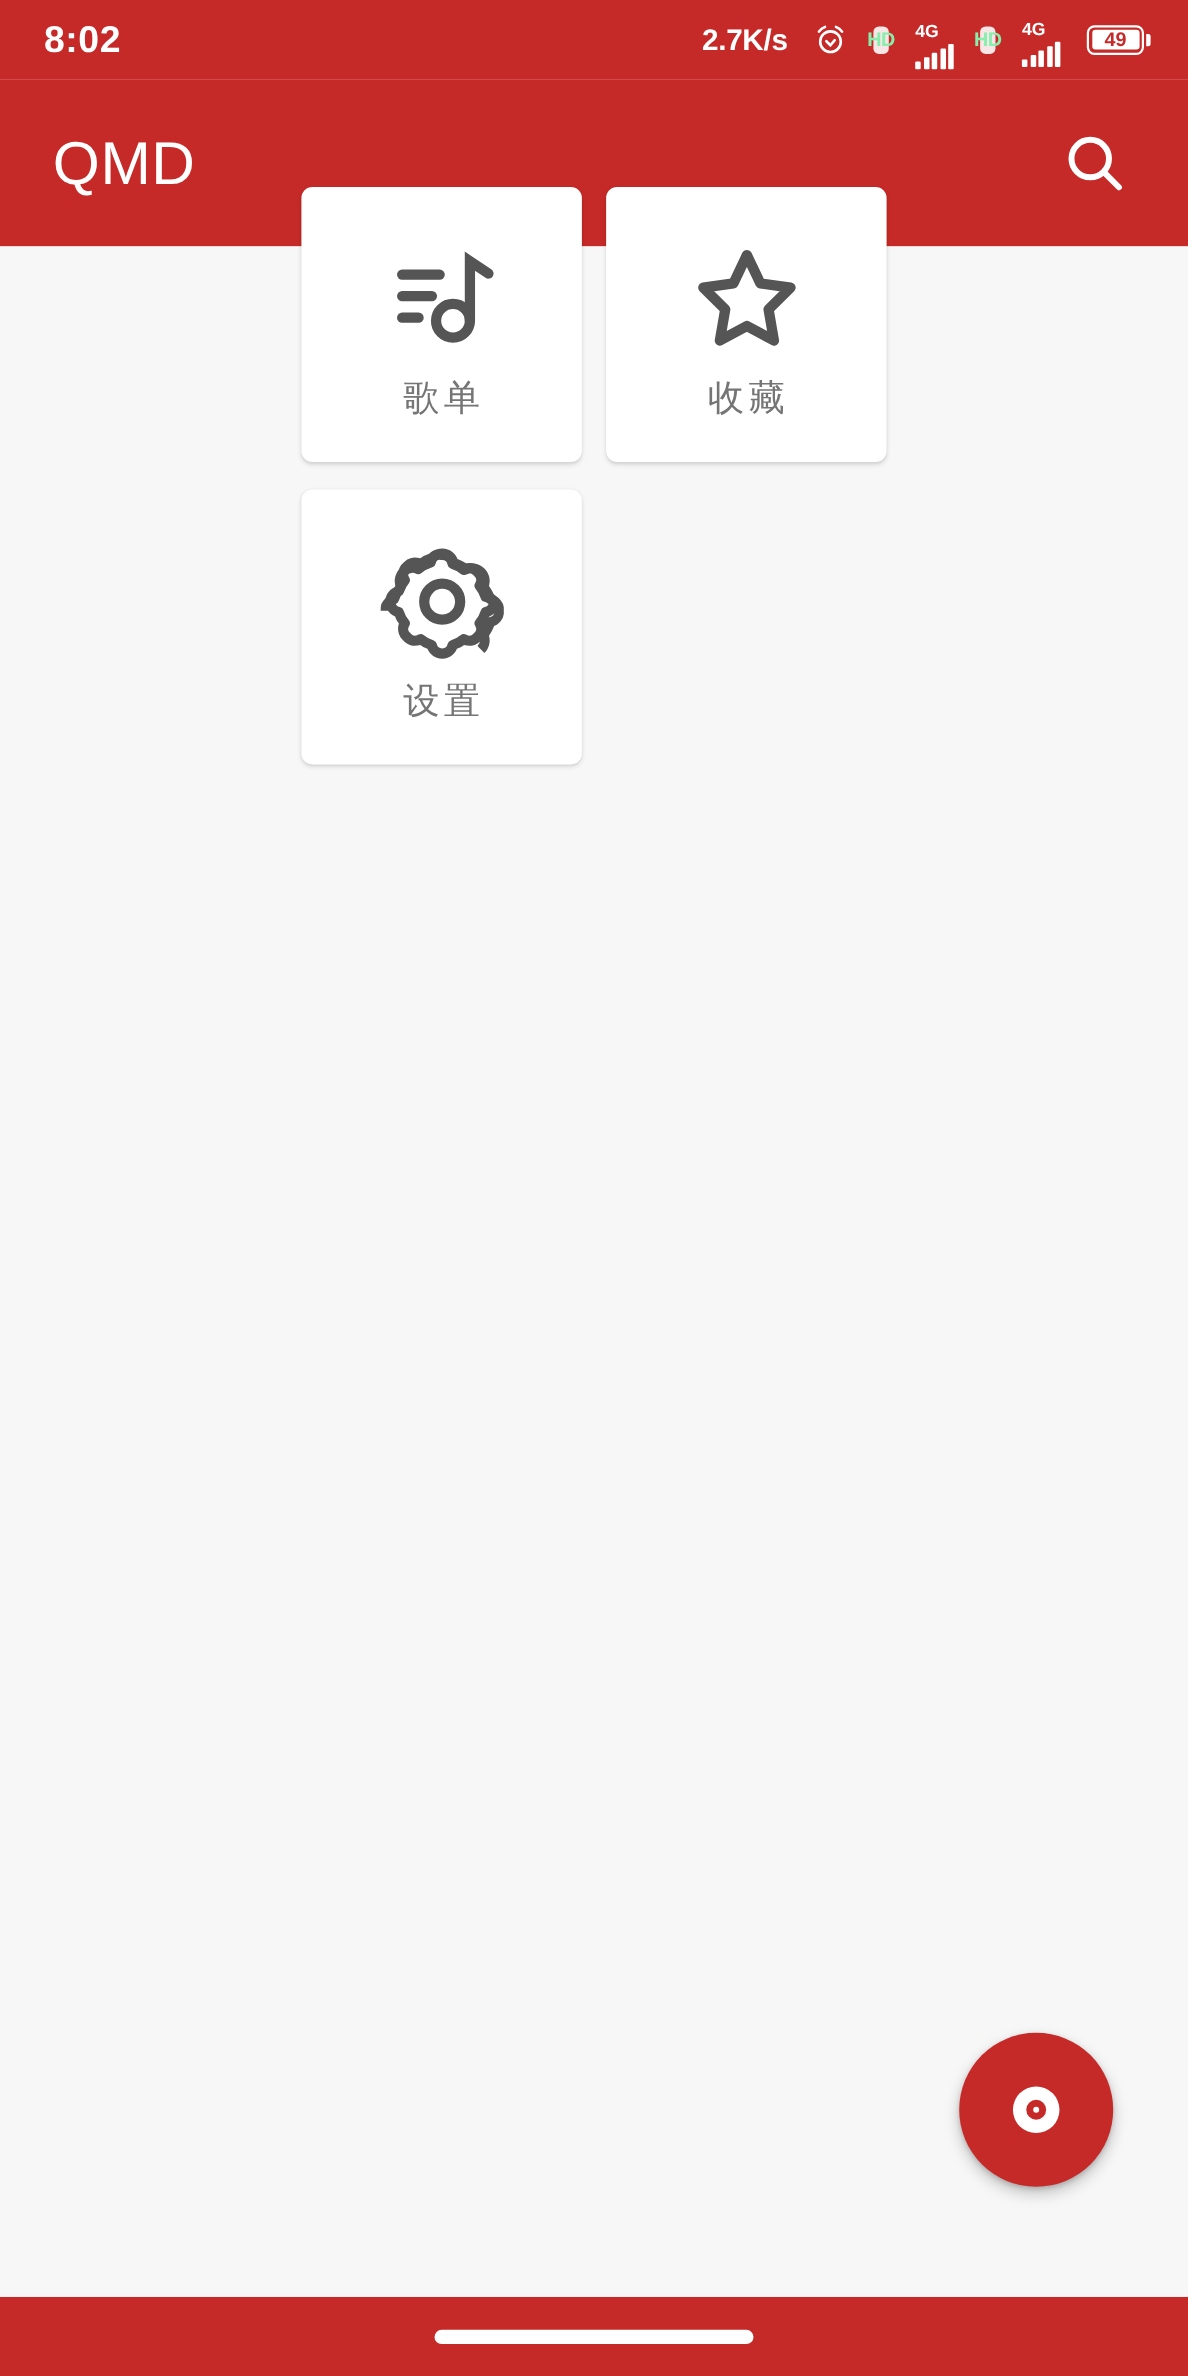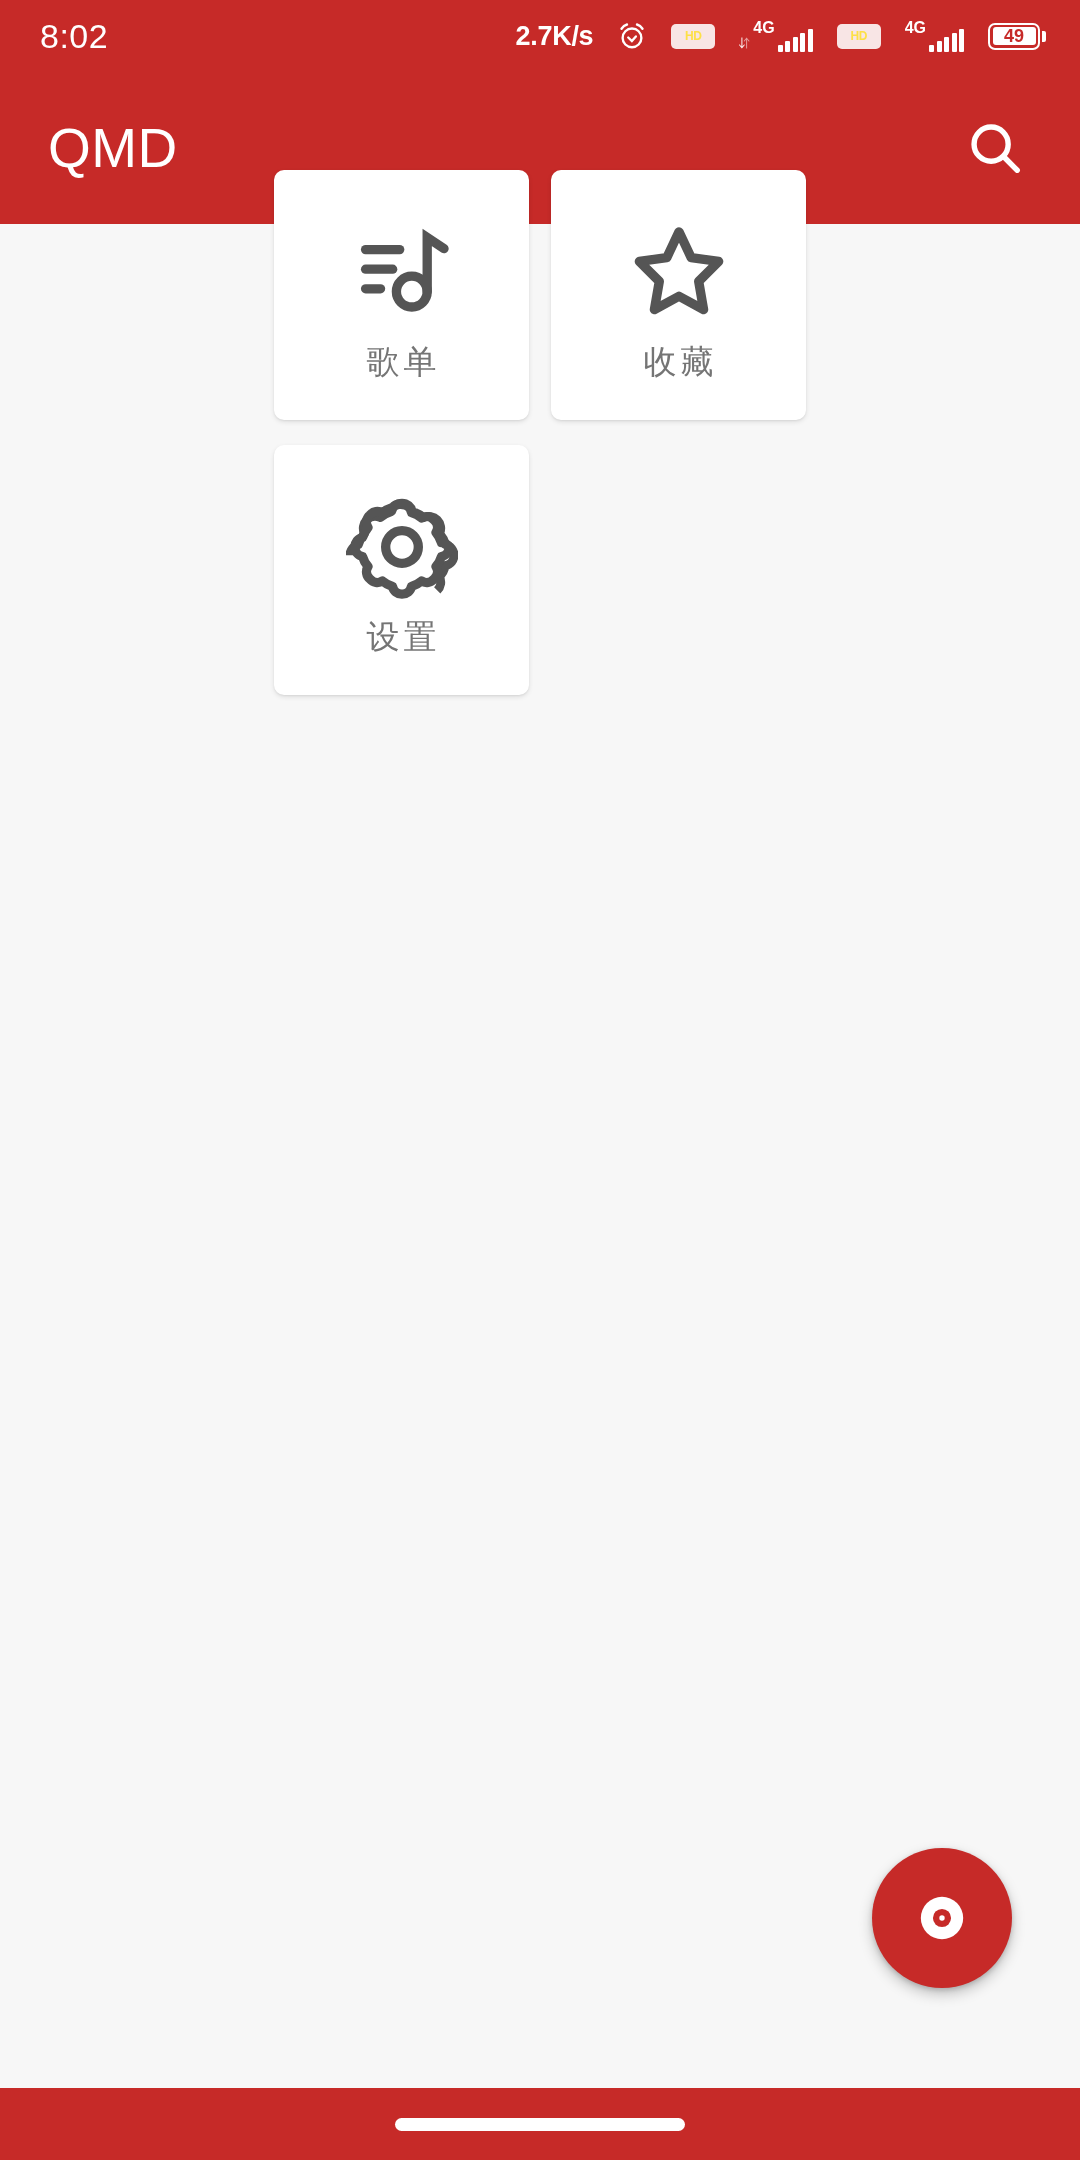--- a/index.html
+++ b/index.html
@@ -19,37 +19,37 @@
   
   .status-bar {
     height:72px;
     background:#C62A28;
     display:flex; align-items:center;
     padding:0 34px 0 40px;
     flex:0 0 auto;
     color:#fff;
   }
   .status-clock {
-    font-size:34px; font-weight:400; letter-spacing:.5px;
+    font-size:34px; font-weight:700; letter-spacing:.5px;
     color:#FFFFFF;
   }
   .status-right {
     margin-left:auto;
     display:flex; align-items:center; gap:24px;
   }
   .net-speed { font-size:27px; font-weight:700; letter-spacing:-.3px; }
 
   .icon-alarm { width:30px; height:30px; display:block; }
   .hd-badge {
     display:inline-flex; align-items:center; justify-content:center;
-    width:44px; height:25px; border-radius:5px;
+    width:14px; height:25px; border-radius:5px;
     background:rgba(255,255,255,.88);
-    color:#fde047; font-size:12px; font-weight:700; letter-spacing:-.4px;
-  }
-  .sig-group { display:flex; align-items:flex-end; gap:2px; height:32px; }
+    color:#86efac; font-size:18px; font-weight:700; letter-spacing:-.4px;
+  }
+  .sig-group { display:flex; align-items:flex-end; gap:2px; height:32px;flex-direction:column; }
   .sig-4g {
     font-size:16px; font-weight:700; line-height:1;
     align-self:flex-start; margin-bottom:0; margin-right:1px;
   }
   .sig-bars { display:flex; align-items:flex-end; gap:2.5px; height:23px; }
   .sig-bars i { display:block; width:5px; background:#fff; border-radius:1px; }
   .sig-bars i:nth-child(1){ height:7px; }
   .sig-bars i:nth-child(2){ height:11px; }
   .sig-bars i:nth-child(3){ height:15px; }
   .sig-bars i:nth-child(4){ height:19px; }

